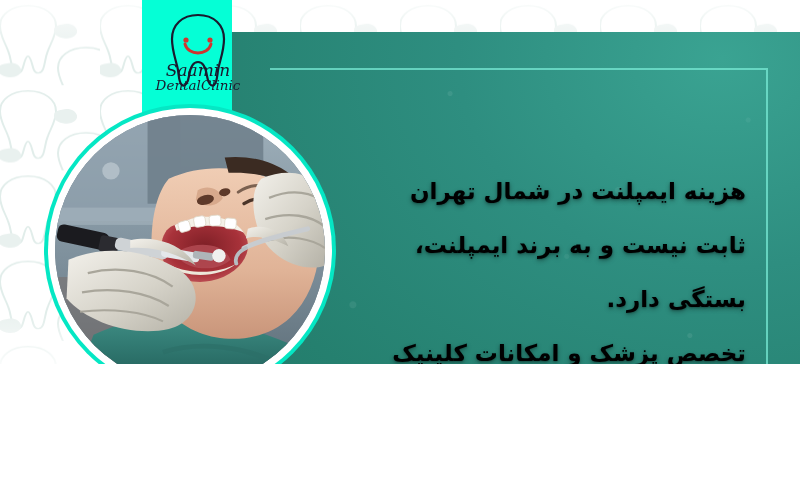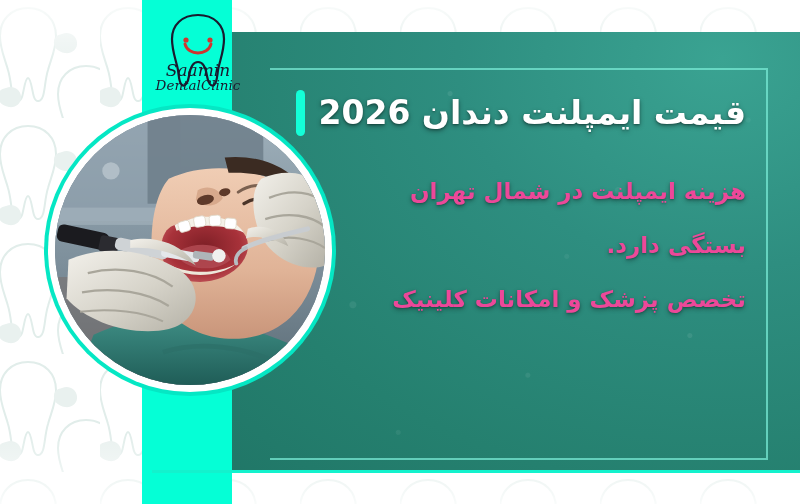--- a/index.html
+++ b/index.html
@@ -8,21 +8,21 @@
     padding: 0;
     background: #ffffff;
   }
   body {
     font-family: "DejaVu Sans", "Liberation Sans", sans-serif;
   }
 
   .banner {
     position: relative;
     width: 800px;
-    height: 504px;
+    height: 364px;
     overflow: hidden;
     background: #ffffff;
   }
 
   
   .tooth-pattern {
     position: absolute;
     inset: 0;
     z-index: 1;
     opacity: 1;
@@ -182,21 +182,21 @@
     letter-spacing: 0px;
     white-space: nowrap;
     text-shadow: 0 2px 5px rgba(0,0,0,0.38), 0 1px 2px rgba(0,0,0,0.3);
   }
 
   .body-text {
     position: absolute;
     right: 0px;
     top: 112px;
     width: 462px;
-    color: #ec4899;
+    color: #000000;
     font-size: 23px;
     font-weight: bold;
     line-height: 1.0;
     text-shadow: 0 2px 5px rgba(0,0,0,0.33), 0 1px 2px rgba(0,0,0,0.25);
   }
   .body-line {
     display: block;
     margin-bottom: 31px;
     white-space: nowrap;
   }
@@ -346,26 +346,23 @@
           </g>
 
           <rect x="0" y="0" width="280" height="280" fill="none"></rect>
         </svg>
       </div>
     </div>
   </div>
 
   <div class="content">
 
-    <div class="title-row">
-      <div class="headline">قیمت ایمپلنت دندان 2026</div>
-      <div class="title-accent"></div>
-    </div>
 
     <div class="body-text">
       <span class="body-line">هزینه ایمپلنت در شمال تهران</span>
+      <span class="body-line">ثابت نیست و به برند ایمپلنت،</span>
       <span class="body-line">بستگی دارد.</span>
       <span class="body-line">تخصص پزشک و امکانات کلینیک</span>
     </div>
 
   </div>
 
 </div>
 
 </body></html>

